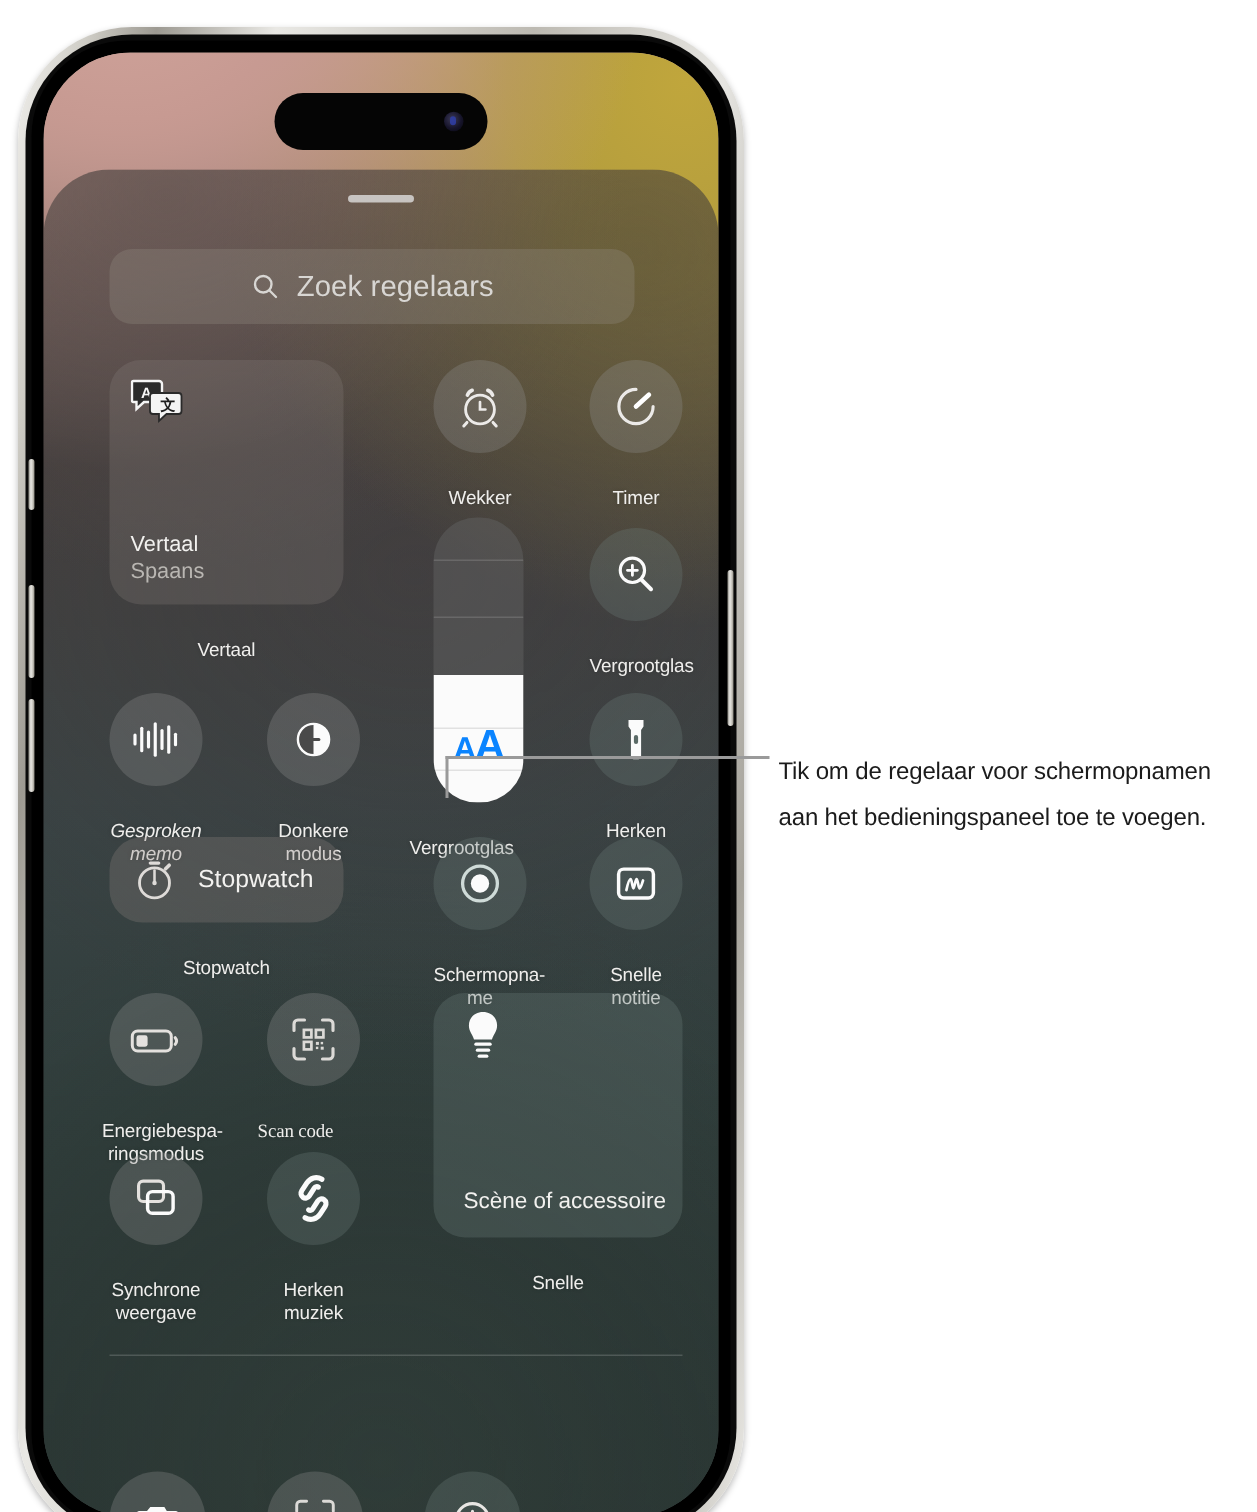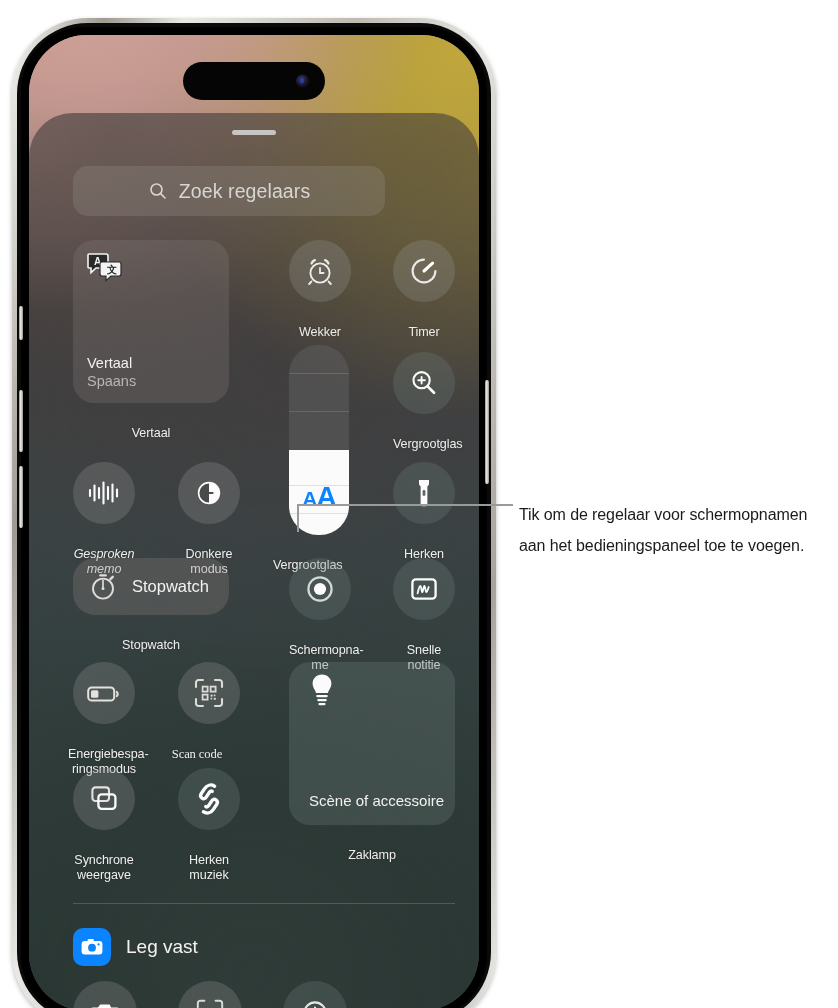--- a/index.html
+++ b/index.html
@@ -71,21 +71,21 @@
   .island-cam{
     position:absolute; right:16px; top:50%; transform:translateY(-50%);
     width:13px; height:13px; border-radius:50%;
     background:radial-gradient(circle at 42% 38%, #3c3a58 0%, #16142a 55%, #05050c 100%);
   }
   .island-cam::after{ content:""; position:absolute; left:4px; top:3px; width:4px; height:6px;
     border-radius:2px; background:#2f3ea8; opacity:.85; }
 
   
   .search{
-    position:absolute; left:44px; top:131px; width:312px; height:50px;
+    position:absolute; left:44px; top:131px; width:350px; height:50px;
     border-radius:15px; background:rgba(150,142,132,.30);
     display:flex; align-items:center; justify-content:center; gap:11px;
   }
   .search svg{ width:20px; height:20px; }
   .search span{ font-size:19.5px; color:#d8d6d3; letter-spacing:.1px; }
 
   
   .grid{ position:absolute; left:44px; top:205px; width:382px; }
   .ctl{ position:absolute; }
   .circle{
@@ -374,21 +374,21 @@
                 <path d="M13 2.6c5.6 0 9.4 4 9.4 9 0 4.2-2.8 6.4-3.4 9.4h-12C6.4 18 3.6 15.8 3.6 11.6c0-5 3.8-9 9.4-9z" fill="#fbfbfb"></path>
                 <rect x="7.2" y="23" width="11.6" height="2.2" rx="1.1" fill="#fbfbfb"></rect>
                 <rect x="8.2" y="27" width="9.6" height="2.2" rx="1.1" fill="#fbfbfb"></rect>
                 <rect x="9.4" y="31" width="7.2" height="2.2" rx="1.1" fill="#fbfbfb"></rect>
               </svg>
             </div>
             <div class="tile-txt" style="left:20px;bottom:15px;">
               <div class="tile-t1" style="font-size:15px;">Scène of accessoire</div>
             </div>
           </div>
-          <div class="cap" style="width:166px;">Zaklamp</div>
+          <div class="cap" style="width:166px;">Snelle</div>
         </div>
 
         <div class="ctl" style="left:0;top:528px;">
           <div class="circle" style="width:62px;height:62px;">
             <svg width="32" height="30" viewBox="0 0 32 30">
               <rect x="4.4" y="3.4" width="16.6" height="13.6" rx="3" fill="none" stroke="#e4e1de" stroke-width="2.1"></rect>
               <rect x="10.4" y="10.4" width="17" height="14.4" rx="3.2" fill="none" stroke="#fbfbfb" stroke-width="2.3"></rect>
             </svg>
           </div>
           <div class="cap" style="width:78px;margin-left:-8px;">
@@ -407,31 +407,20 @@
           <div class="cap" style="width:62px;">
             <div>Herken</div>
             <div>muziek</div>
           </div>
         </div>
 
       </div>
 
       <div class="divider"></div>
 
-      <div class="capture">
-        <div class="cap-ico">
-          <svg width="24" height="20" viewBox="0 0 24 20">
-            <rect x="1.6" y="4" width="20.8" height="13.4" rx="3" fill="#fff"></rect>
-            <circle cx="12" cy="10.7" r="3.9" fill="#0a84ff"></circle>
-            <rect x="7.6" y="2.1" width="6.2" height="2.6" rx="1" fill="#fff"></rect>
-            <circle cx="18.6" cy="7.4" r="1.1" fill="#0a84ff"></circle>
-          </svg>
-        </div>
-        <span>Leg vast</span>
-      </div>
 
       <div class="botrow">
         <div class="circle" style="left:0;top:0;">
           <svg width="32" height="26" viewBox="0 0 32 26">
             <path d="M4 7.4h5l2.2-2.8h9.4l1.6 2.8H28a2 2 0 0 1 2 2v9.4a2 2 0 0 1-2 2H4a2 2 0 0 1-2-2V9.4a2 2 0 0 1 2-2z" fill="#fbfbfb"></path>
             <circle cx="16" cy="13.6" r="4.4" fill="#4d5b57"></circle>
           </svg>
         </div>
         <div class="circle" style="left:105px;top:0;">
           <svg width="30" height="30" viewBox="0 0 32 32">

